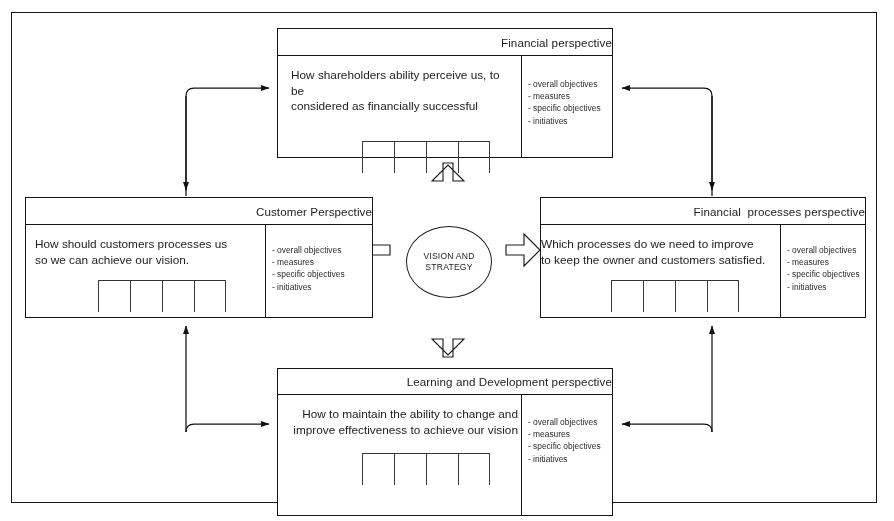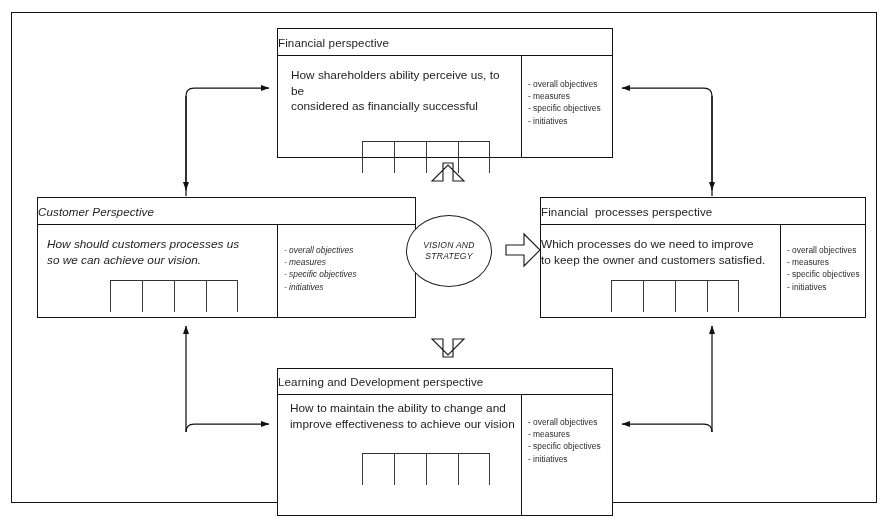--- a/index.html
+++ b/index.html
@@ -4,21 +4,21 @@
 <style>
   html,body{margin:0;padding:0;background:#ffffff;}
   body{width:894px;height:521px;font-family:"Liberation Sans",sans-serif;color:#1a1a1a;}
   #canvas{position:relative;width:894px;height:521px;overflow:hidden;background:#fff;}
 
   
   .frame{position:absolute;left:11px;top:12px;width:866px;height:491px;border:1.6px solid #141414;box-sizing:border-box;background:transparent;}
 
   
   .card{position:absolute;box-sizing:border-box;border:1.1px solid #141414;background:#fff;}
-  .card .hdr{position:absolute;left:0;top:0;right:0;display:flex;align-items:center;justify-content:flex-start;
+  .card .hdr{position:absolute;left:0;top:0;right:0;display:flex;align-items:center;justify-content:flex-end;
              border-bottom:1.1px solid #141414;box-sizing:border-box;}
   .card .hdr span{font-size:11.6px;letter-spacing:.1px;color:#222;white-space:pre;}
   .card .body{position:absolute;left:0;right:0;bottom:0;}
   .card .desc{position:absolute;font-size:11.8px;line-height:15.5px;color:#222;white-space:pre-line;}
   .card .vsep{position:absolute;top:0;bottom:0;width:0;border-left:1.1px solid #141414;}
   .card .bullets{position:absolute;font-size:8.4px;line-height:12.2px;color:#2a2a2a;}
   .card .bullets div{white-space:nowrap;}
 
   
   .comb{position:absolute;}
@@ -111,21 +111,21 @@
       <div class="vsep" style="left:243px;top:0;bottom:0;"></div>
       <div class="bullets" style="left:250px;top:22px;">
         <div>- overall objectives</div>
         <div>- measures</div>
         <div>- specific objectives</div>
         <div>- initiatives</div>
       </div>
     </div>
   </div>
 
-  <div class="card" style="left:37px;top:197px;width:379px;height:121px;font-style:italic;">
+  <div class="card" style="left:25px;top:197px;width:348px;height:121px;">
     <div class="hdr" style="height:27px;">
       <span>Customer Perspective</span>
     </div>
     <div class="body" style="top:27px;">
       <div class="desc" style="left:9px;top:12px;width:215px;">How should customers processes us
 so we can achieve our vision.</div>
       <div class="comb" style="left:72px;top:55px;width:128px;height:32px;">
         <div class="top"></div>
         <div class="tick" style="left:0px;height:32px;"></div>
         <div class="tick" style="left:32px;height:32px;"></div>
@@ -166,38 +166,38 @@
         <div>- initiatives</div>
       </div>
     </div>
   </div>
 
   <div class="card" style="left:277px;top:368px;width:336px;height:148px;">
     <div class="hdr" style="height:26px;">
       <span>Learning and Development perspective</span>
     </div>
     <div class="body" style="top:26px;">
-      <div class="desc" style="left:12px;top:6px;width:228px;">How to maintain the ability to change and
+      <div class="desc" style="left:12px;top:12px;width:228px;text-align:right;">How to maintain the ability to change and
 improve effectiveness to achieve our vision</div>
       <div class="comb" style="left:84px;top:58px;width:128px;height:32px;">
         <div class="top"></div>
         <div class="tick" style="left:0px;height:32px;"></div>
         <div class="tick" style="left:32px;height:32px;"></div>
         <div class="tick" style="left:64px;height:32px;"></div>
         <div class="tick" style="left:96px;height:32px;"></div>
         <div class="tick" style="left:127px;height:32px;"></div>
       </div>
       <div class="vsep" style="left:243px;top:0;bottom:0;"></div>
       <div class="bullets" style="left:250px;top:21px;">
         <div>- overall objectives</div>
         <div>- measures</div>
         <div>- specific objectives</div>
         <div>- initiatives</div>
       </div>
     </div>
   </div>
 
-  <div class="ellipse" style="left:406px;top:215px;width:84px;height:70px;font-style:italic;">
+  <div class="ellipse" style="left:406px;top:226px;width:84px;height:70px;">
     <span>VISION AND
 STRATEGY</span>
   </div>
 
 </div>
 
 </body></html>

